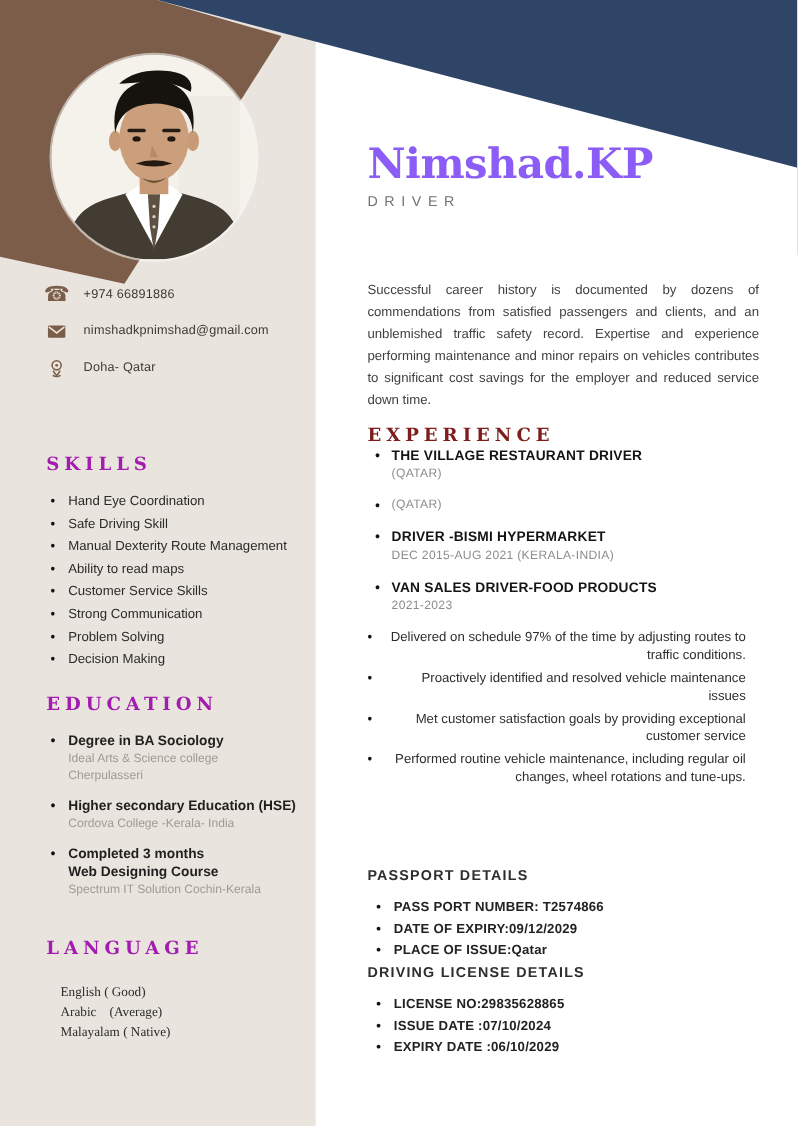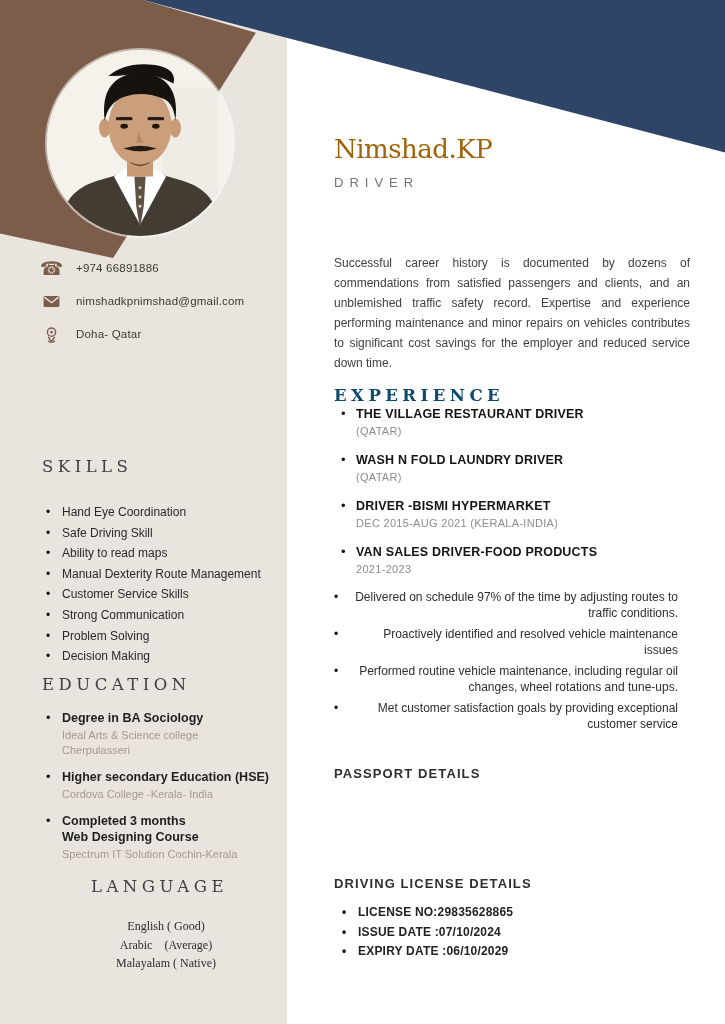--- a/index.html
+++ b/index.html
@@ -19,56 +19,56 @@
   .photo svg{display:block;width:100%;height:100%;}
   
   .contact{position:absolute;left:42px;top:258px;width:230px;}
   .contact-row{display:flex;align-items:center;gap:15px;height:20px;margin-bottom:13px;}
   .cicon{width:19px;height:19px;flex:0 0 19px;color:#7B5D4A;display:flex;align-items:center;justify-content:center;}
   .cicon svg{width:19px;height:19px;}
   .phone-glyph{font-size:19px;line-height:19px;color:#7B5D4A;}
   .ctext{font-size:11.5px;color:#3E3933;letter-spacing:.2px;}
   .side-section{position:absolute;left:42px;width:235px;}
   .side-heading{font-family:"DejaVu Serif",serif;font-size:16.5px;letter-spacing:4.5px;
-    color:#404040;font-weight:400;margin-top:45px;}
+    color:#a21caf;font-weight:700;}
   ul.blist{list-style:none;margin:0;padding:0;}
   .skills{top:412px;}
-  .skills ul{margin-top:26px;}
+  .skills ul{margin-top:14px;}
   .skills li{position:relative;padding-left:20px;font-size:12px;line-height:20.6px;color:#2a2a2a;}
   .skills li::before{content:"•";position:absolute;left:4px;color:#111;}
   .education{top:630px;}
   .education ul{margin-top:16px;}
   .education li{position:relative;padding-left:20px;margin-bottom:11px;}
   .education li::before{content:"•";position:absolute;left:4px;top:0;color:#111;font-size:13px;}
   .edu-title{font-size:12.5px;font-weight:600;color:#1f1f1f;line-height:16px;white-space:pre-line;}
   .edu-detail{font-size:11px;color:#A29A90;line-height:15px;margin-top:2px;white-space:pre-line;}
-  .language{top:832px;text-align:center;}
+  .language{top:852px;}
   .language ul{margin-top:21px;padding-left:13px;font-family:Liberation Serif, serif;}
   .language li{font-size:12px;line-height:18.6px;color:#2c2c2c;white-space:pre;}
   
   .main-header{position:absolute;left:334px;top:126px;width:360px;}
-  .name{font-family:"DejaVu Serif",serif;font-size:26px;line-height:46px;font-weight:normal;
-    color:#a16207;letter-spacing:-.5px;}
+  .name{font-family:"DejaVu Serif",serif;font-size:38px;line-height:46px;font-weight:bold;
+    color:#8b5cf6;letter-spacing:-.5px;}
   .job-title{margin-top:3px;font-size:13px;letter-spacing:6px;color:#737373;}
   .summary{position:absolute;left:334px;top:241px;width:356px;
     font-size:12px;line-height:20px;color:#3f3f3f;text-align:justify;}
   .experience{position:absolute;left:334px;top:386px;width:370px;}
   .main-heading{font-family:"DejaVu Serif",serif;font-size:16.5px;letter-spacing:4.5px;
-    color:#0c4a6e;font-weight:600;line-height:20px;}
+    color:#7f1d1d;font-weight:600;line-height:20px;}
   .jobs{margin-top:20px;}
   .jobs li{position:relative;padding-left:22px;margin-bottom:13px;}
   .jobs li::before{content:"•";position:absolute;left:7px;top:0;color:#111;font-size:13px;}
   .jobs .jtitle{font-size:12.5px;font-weight:bold;color:#141414;line-height:16px;letter-spacing:.2px;}
   .jobs .jdetail{font-size:11px;color:#8d8d8d;line-height:15px;margin-top:2px;letter-spacing:.3px;}
   .highlights{margin-top:14px;margin-left:22px;text-align:right;}
   .highlights li{position:relative;padding-left:14px;margin-bottom:6px;width:330px;
     font-size:12px;line-height:15.5px;color:#2e2e2e;}
   .highlights li::before{content:"•";position:absolute;left:0;top:0;color:#111;}
   .detail-section{position:absolute;left:334px;width:370px;}
-  .passport{top:766px;}
+  .passport{top:788px;}
   .license{top:876px;}
   .detail-heading{font-size:13px;font-weight:600;letter-spacing:1.1px;color:#2e2e2e;}
   .detail-section ul{margin-top:12px;margin-left:8px;}
   .detail-section li{position:relative;padding-left:16px;font-size:12px;line-height:19.5px;
     font-weight:600;color:#222;letter-spacing:.2px;}
   .detail-section li::before{content:"•";position:absolute;left:0;color:#111;}
 </style>
 </head>
 <body>
 
@@ -138,22 +138,22 @@
       <span class="ctext">Doha- Qatar</span>
     </div>
   </div>
 
   <div class="side-section skills">
     <div class="side-heading">SKILLS</div>
     <ul class="blist">
 
     <li>Hand Eye Coordination</li>
         <li>Safe Driving Skill</li>
+        <li>Manual Dexterity Route Management</li>
         <li>Ability to read maps</li>
-        <li>Manual Dexterity Route Management</li>
         <li>Customer Service Skills</li>
         <li>Strong Communication</li>
         <li>Problem Solving</li>
         <li>Decision Making</li>
       </ul>
   </div>
 
   <div class="side-section education">
     <div class="side-heading">EDUCATION</div>
     <ul class="blist">
@@ -197,45 +197,50 @@
   <div class="experience">
     <div class="main-heading">EXPERIENCE</div>
     <ul class="blist jobs">
 
         <li>
           <div class="jtitle">THE VILLAGE RESTAURANT DRIVER</div>
           <div class="jdetail">(QATAR)</div>
         </li>
 
         <li>
-          <div class="jtitle">WASH N FOLD LAUNDRY DRIVER</div>
           <div class="jdetail">(QATAR)</div>
         </li>
 
         <li>
           <div class="jtitle">DRIVER -BISMI HYPERMARKET</div>
           <div class="jdetail">DEC 2015-AUG 2021 (KERALA-INDIA)</div>
         </li>
 
         <li>
           <div class="jtitle">VAN SALES DRIVER-FOOD PRODUCTS</div>
           <div class="jdetail">2021-2023</div>
         </li>
       </ul>
     <ul class="blist highlights">
 
     <li>Delivered on schedule 97% of the time by adjusting routes to traffic conditions.</li>
         <li>Proactively identified and resolved vehicle maintenance issues</li>
+        <li>Met customer satisfaction goals by providing exceptional customer service</li>
         <li>Performed routine vehicle maintenance, including regular oil changes, wheel rotations and tune-ups.</li>
-        <li>Met customer satisfaction goals by providing exceptional customer service</li>
       </ul>
   </div>
 
   <div class="detail-section passport">
     <div class="detail-heading">PASSPORT DETAILS</div>
+    <ul class="blist">
+
+    <li>PASS PORT NUMBER: T2574866</li>
+        <li>DATE OF EXPIRY:09/12/2029</li>
+        <li>PLACE OF ISSUE:Qatar</li>
+      </ul>
   </div>
 
   <div class="detail-section license">
     <div class="detail-heading">DRIVING LICENSE DETAILS</div>
     <ul class="blist">
 
     <li>LICENSE NO:29835628865</li>
         <li>ISSUE DATE :07/10/2024</li>
         <li>EXPIRY DATE :06/10/2029</li>
       </ul>

